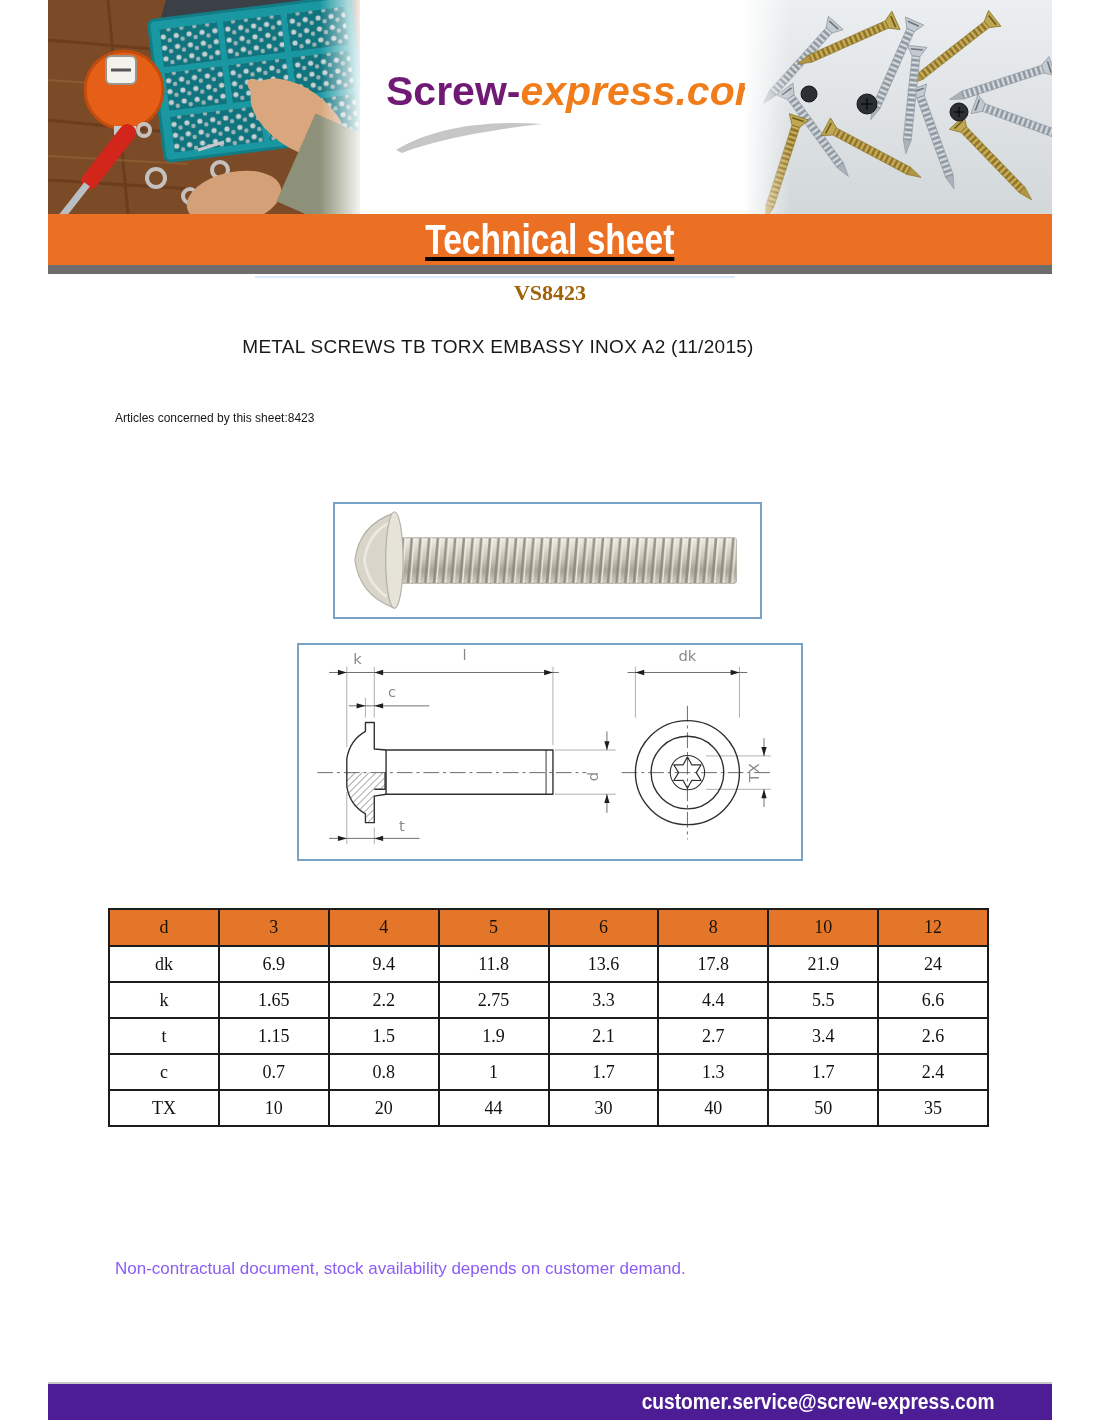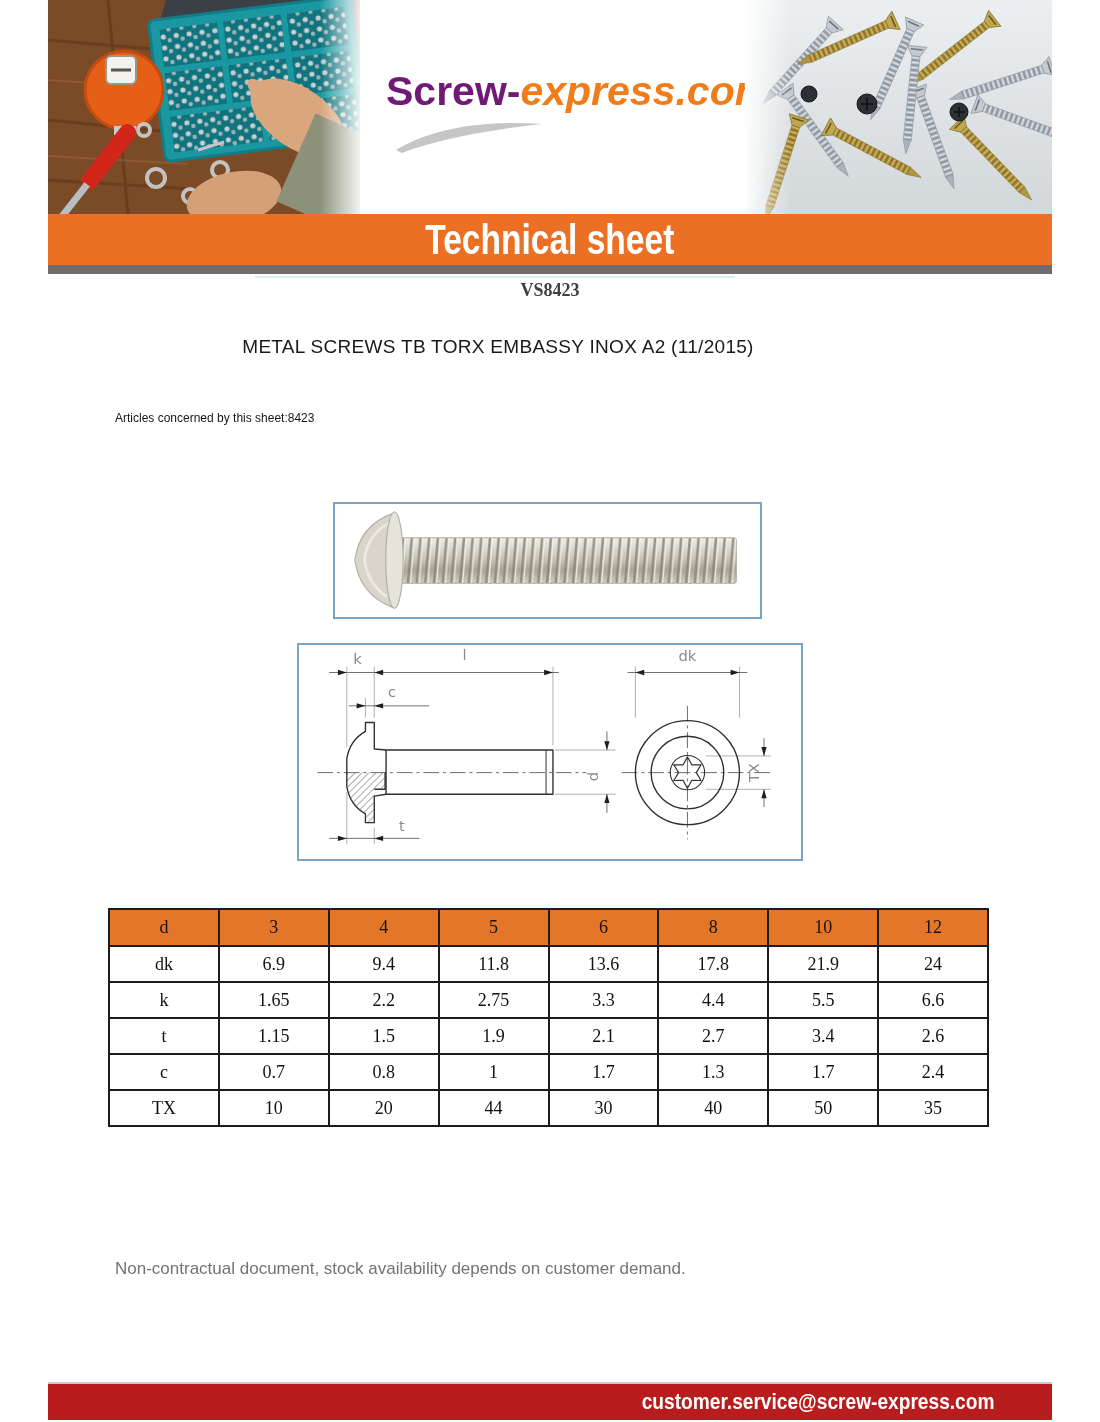--- a/index.html
+++ b/index.html
@@ -10,47 +10,47 @@
   .photo{position:absolute;top:0;height:214px;overflow:hidden;}
   .photo-left{left:48px;width:312px;}
   .photo-right{left:745px;width:307px;}
   .logo-wrap{position:absolute;left:360px;top:0;width:385px;height:214px;background:#fff;}
   .logo-text{position:absolute;left:26px;top:68px;font-size:41px;font-weight:bold;white-space:nowrap;}
   .logo-gray{color:#701a75;}
   .logo-orange{color:#f07c1a;font-style:italic;}
   .swoosh{position:absolute;left:32px;top:120px;width:155px;height:34px;}
 
   .band{position:absolute;left:48px;top:214px;width:1004px;height:51px;background:#ec7023;
-        display:flex;align-items:center;justify-content:center;}
+        display:flex;align-items:center;justify-content:center;text-decoration:underline;}
   .band span{display:inline-block;transform:scaleX(0.78);color:#ffffff;font-weight:bold;
         font-size:43px;letter-spacing:0px;line-height:1;}
   .graybar{position:absolute;left:48px;top:265px;width:1004px;height:9px;background:#6d6d6d;}
   .blueline{position:absolute;left:255px;top:276px;width:480px;height:2px;background:#dcebf7;}
 
   .doc-code{position:absolute;left:0;top:280px;width:1100px;text-align:center;
-        font-family:"Liberation Serif",serif;font-weight:bold;font-size:18px;color:#404040;}
+        font-family:"Liberation Serif",serif;font-weight:bold;font-size:22px;color:#a16207;}
   .doc-title{position:absolute;left:0;top:336px;width:996px;text-align:center;
         font-size:19px;color:#191919;letter-spacing:0.3px;}
   .articles{position:absolute;left:115px;top:411px;font-size:12px;color:#161616;}
 
   .photo-box{position:absolute;left:333px;top:502px;width:429px;height:117px;
         border:2px solid #7aa2c4;box-sizing:border-box;background:#fff;}
   .drawing-box{position:absolute;left:297px;top:643px;width:506px;height:218px;
         border:2px solid #7aa2c4;box-sizing:border-box;background:#fff;}
   .photo-box svg,.drawing-box svg,.photo svg{display:block;width:100%;height:100%;}
 
   table.dims{position:absolute;left:108px;top:908px;width:881px;border-collapse:collapse;
         table-layout:fixed;font-family:"Liberation Serif",serif;font-size:18px;color:#111;}
   table.dims th,table.dims td{border:2px solid #1c1c1c;text-align:center;vertical-align:middle;
         padding:0;font-weight:normal;}
   table.dims th{background:#e4762a;height:35px;color:#1a1208;}
   table.dims td{height:34px;background:#ffffff;}
 
-  .note{position:absolute;left:115px;top:1259px;font-size:17px;color:#737373;}
-  .footer-bar{position:absolute;left:48px;top:1382px;width:1004px;height:38px;background:#b91c1c;
+  .note{position:absolute;left:115px;top:1259px;font-size:17px;color:#8b5cf6;}
+  .footer-bar{position:absolute;left:48px;top:1382px;width:1004px;height:38px;background:#4c1d95;
         border-top:2px solid #c8c8c8;box-sizing:border-box;display:flex;align-items:center;
         justify-content:flex-end;padding-right:58px;}
   .footer-bar span{display:inline-block;transform:scaleX(0.87);transform-origin:right center;
         color:#ffffff;font-weight:bold;font-size:22px;}
 </style>
 </head>
 <body>
 
 <div class="page">
 

